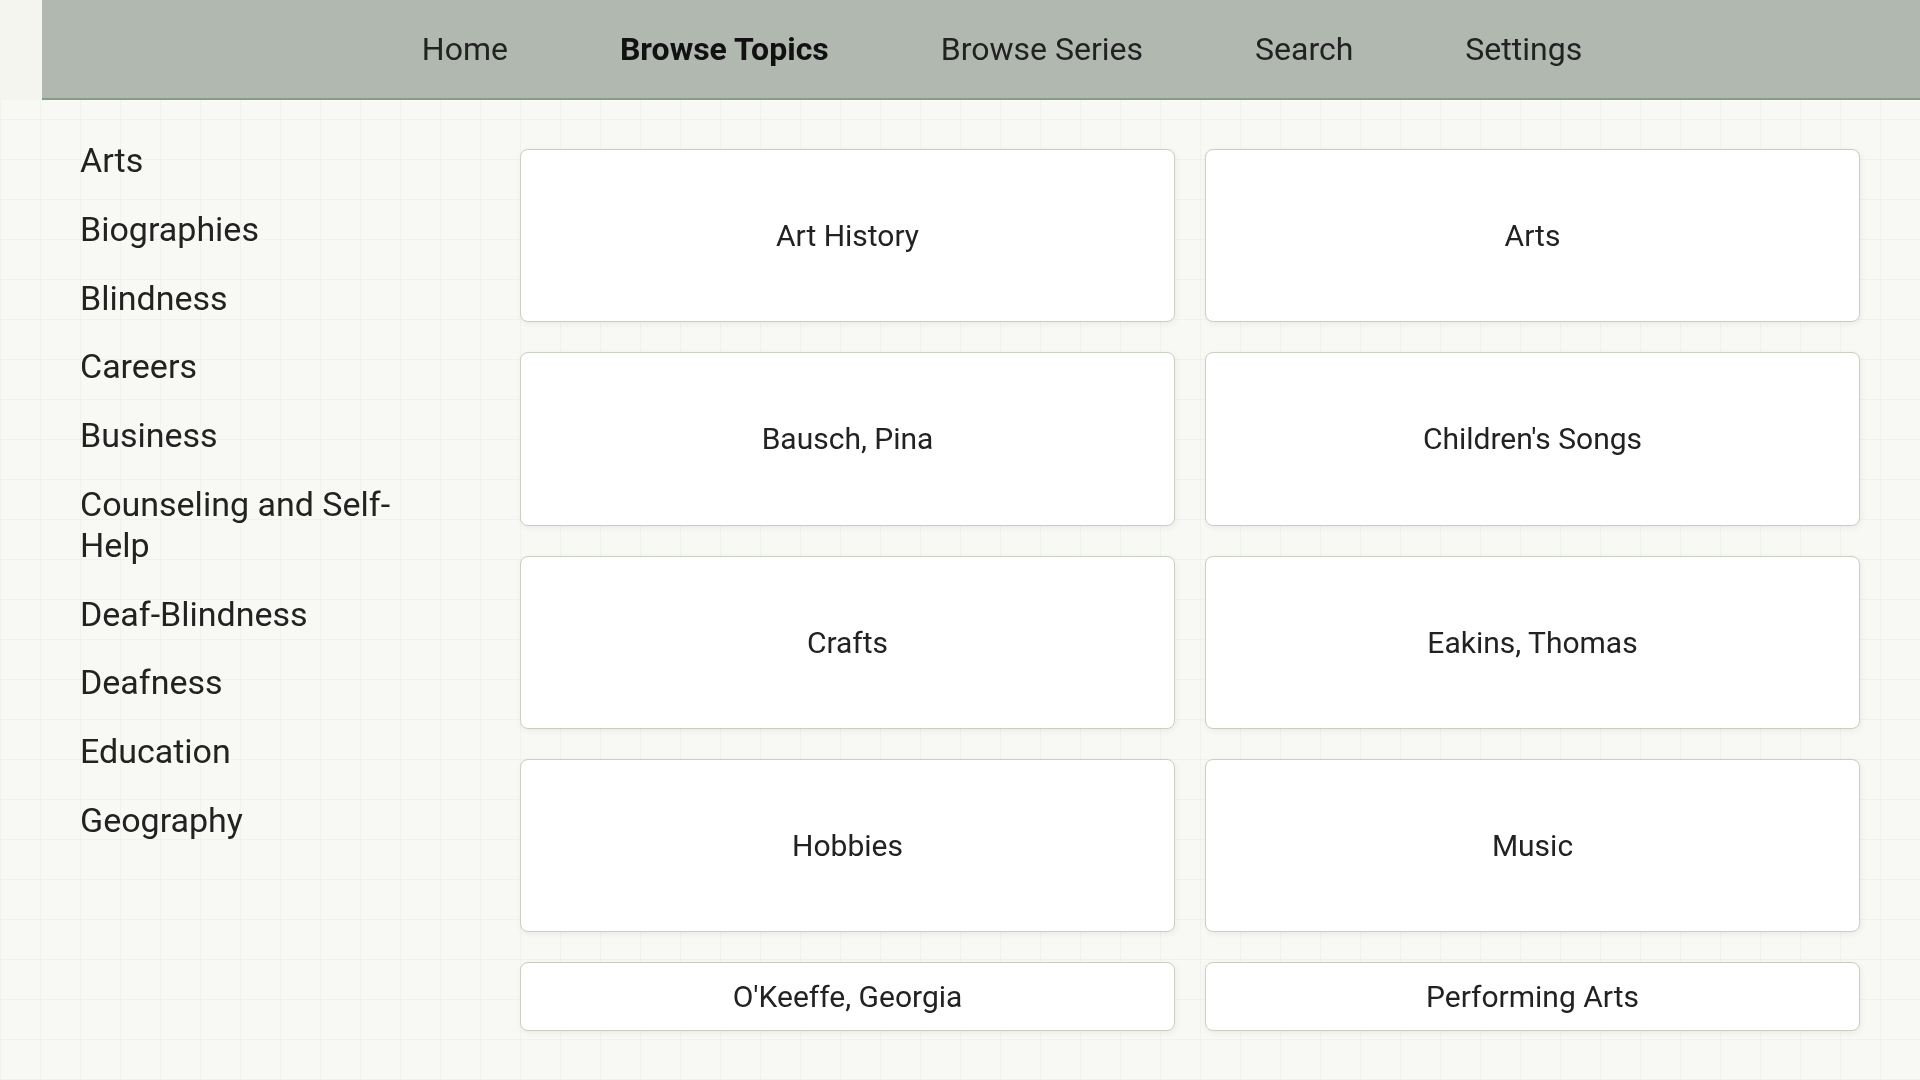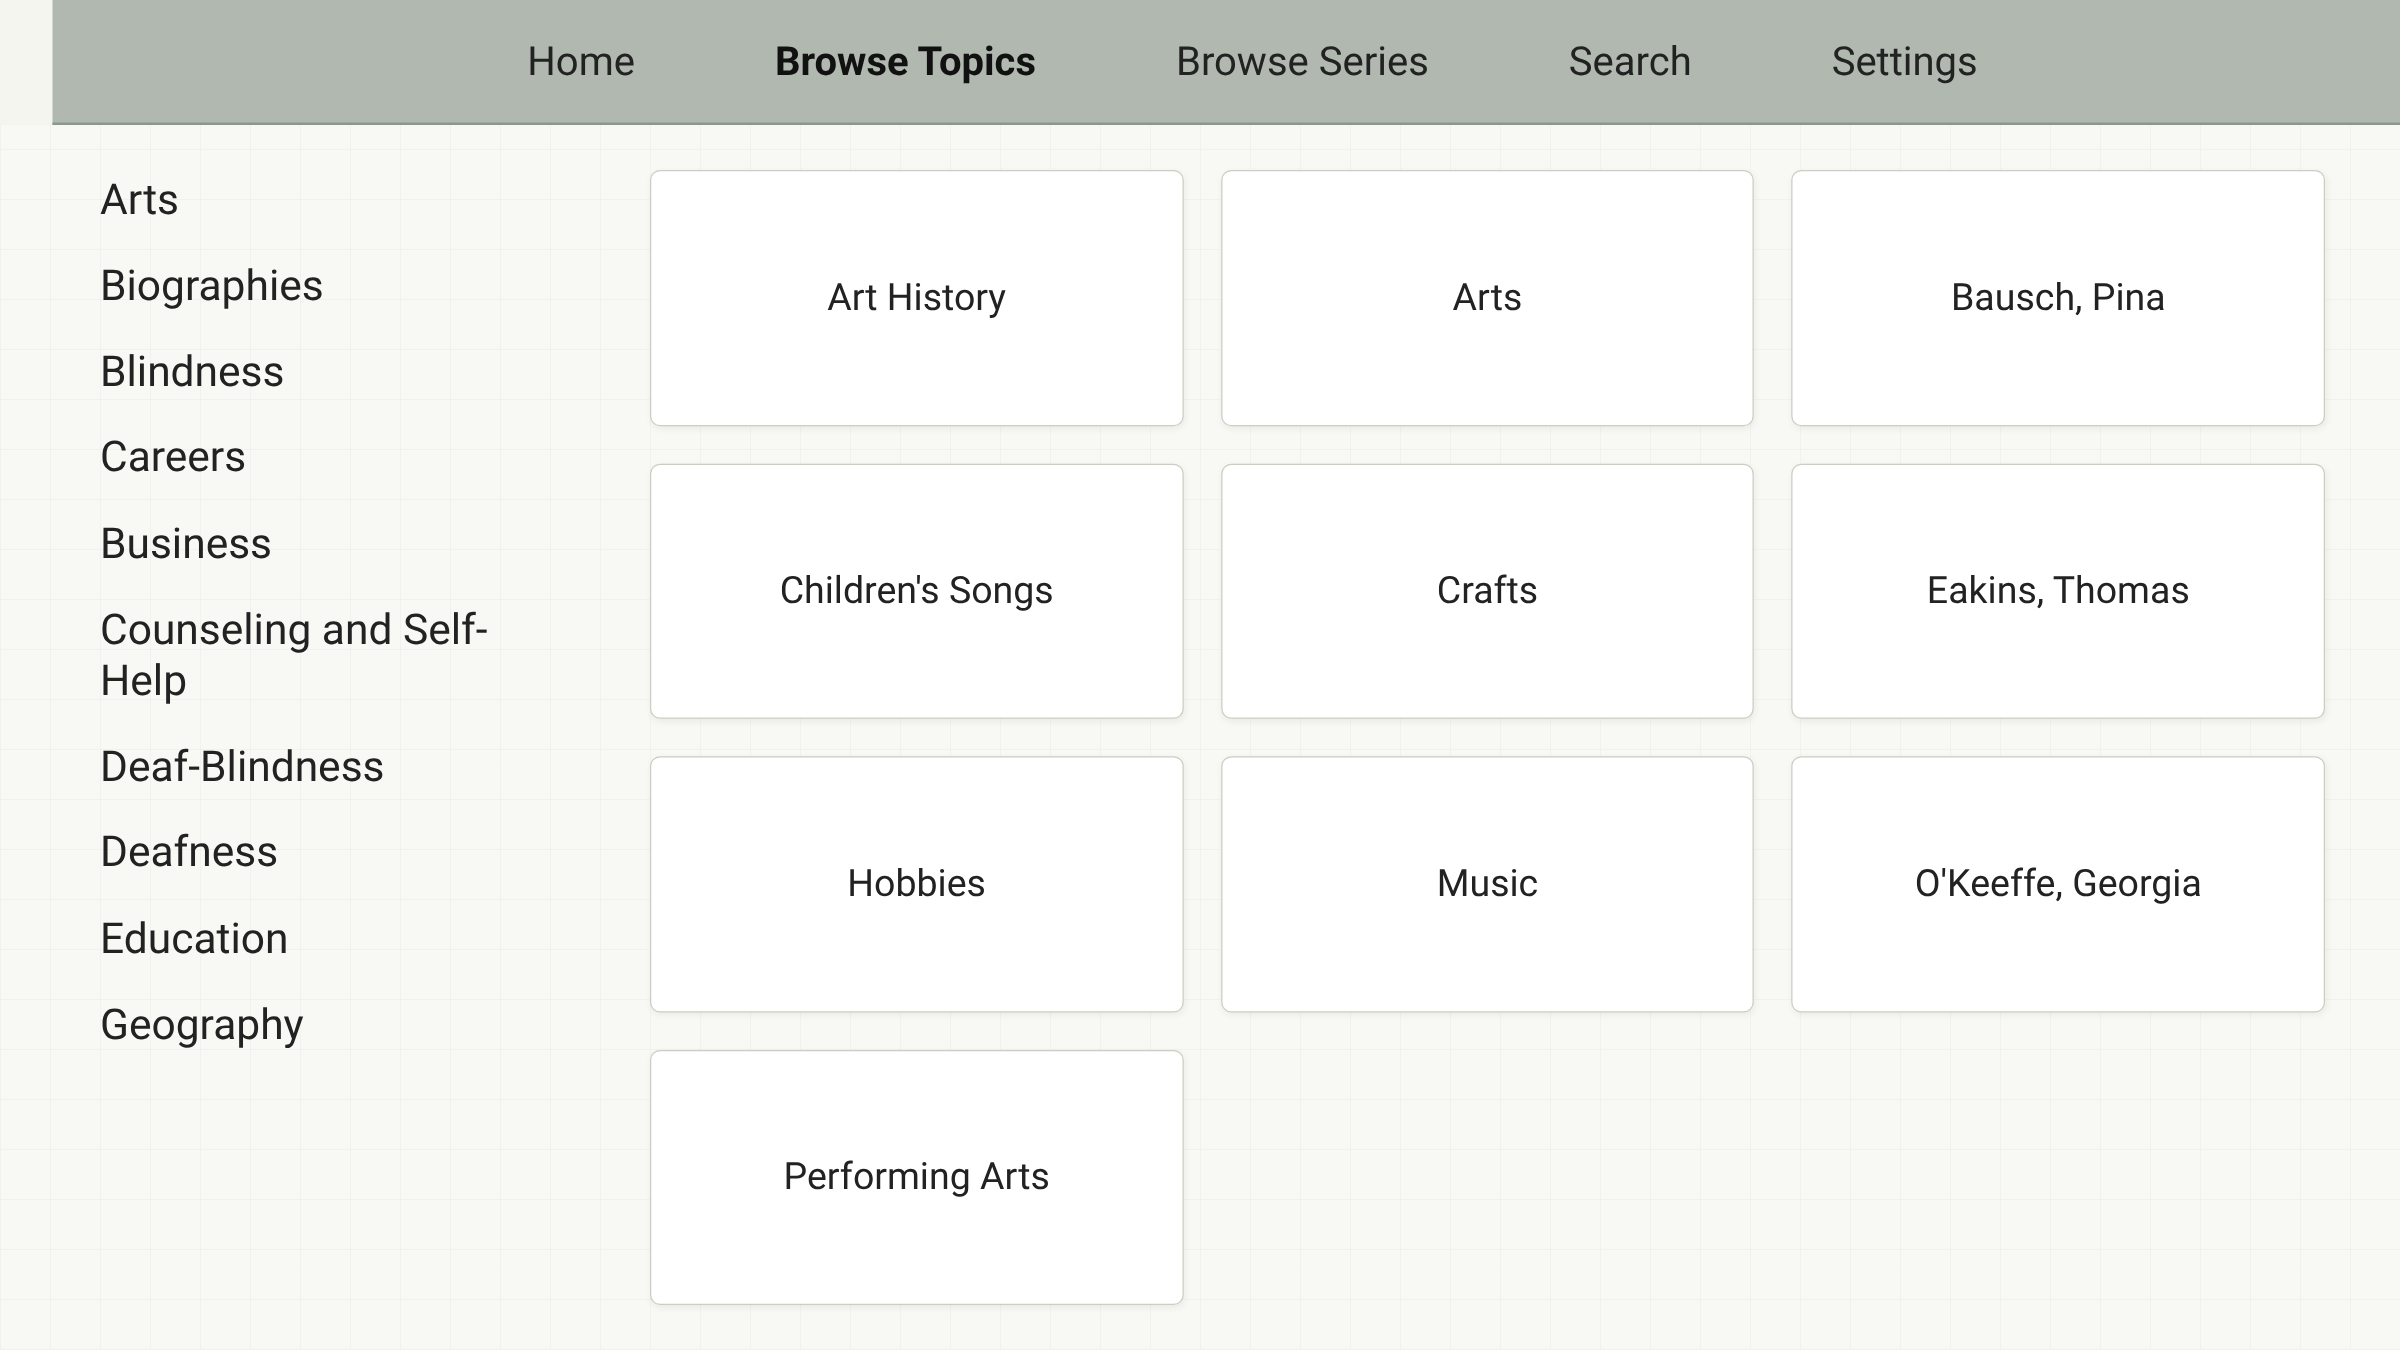--- a/index.html
+++ b/index.html
@@ -76,23 +76,23 @@
     .sidebar-item {
       font-size: 34px;
       color: #222;
       cursor: pointer;
       line-height: 1.2;
     }
 
     
     .topic-grid {
       flex: 1;
-      padding: 36px 60px;
+      padding: 49px 60px;
       display: grid;
-      grid-template-columns: repeat(3, 1fr);
+      grid-template-columns: repeat(2, 1fr);
       grid-template-rows: repeat(4, 1fr);
       gap: 30px;
     }
 
     .topic-card {
       background-color: #ffffff;
       border: 1.5px solid #c8d0c0;
       border-radius: 8px;
       display: flex;
       align-items: center;

